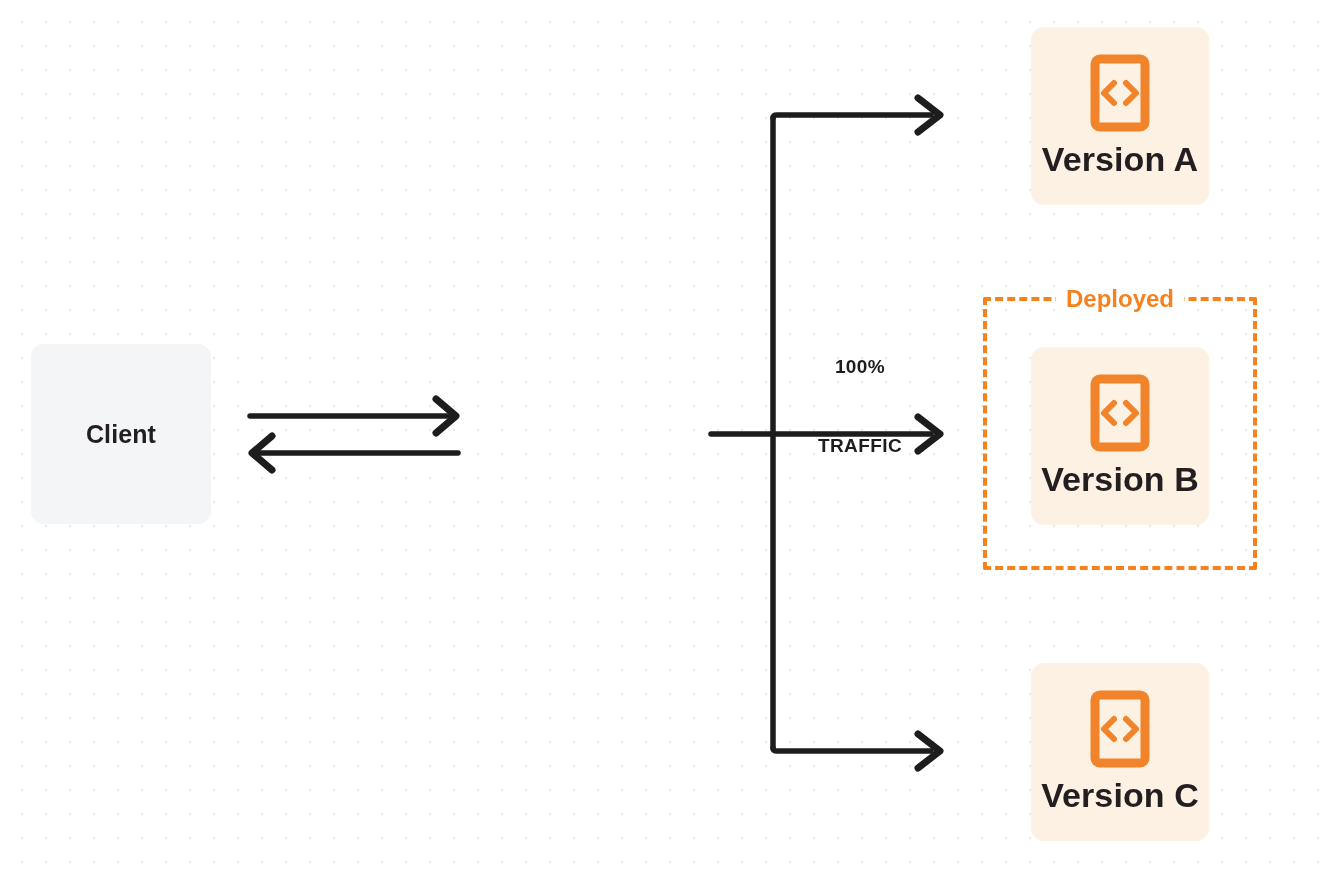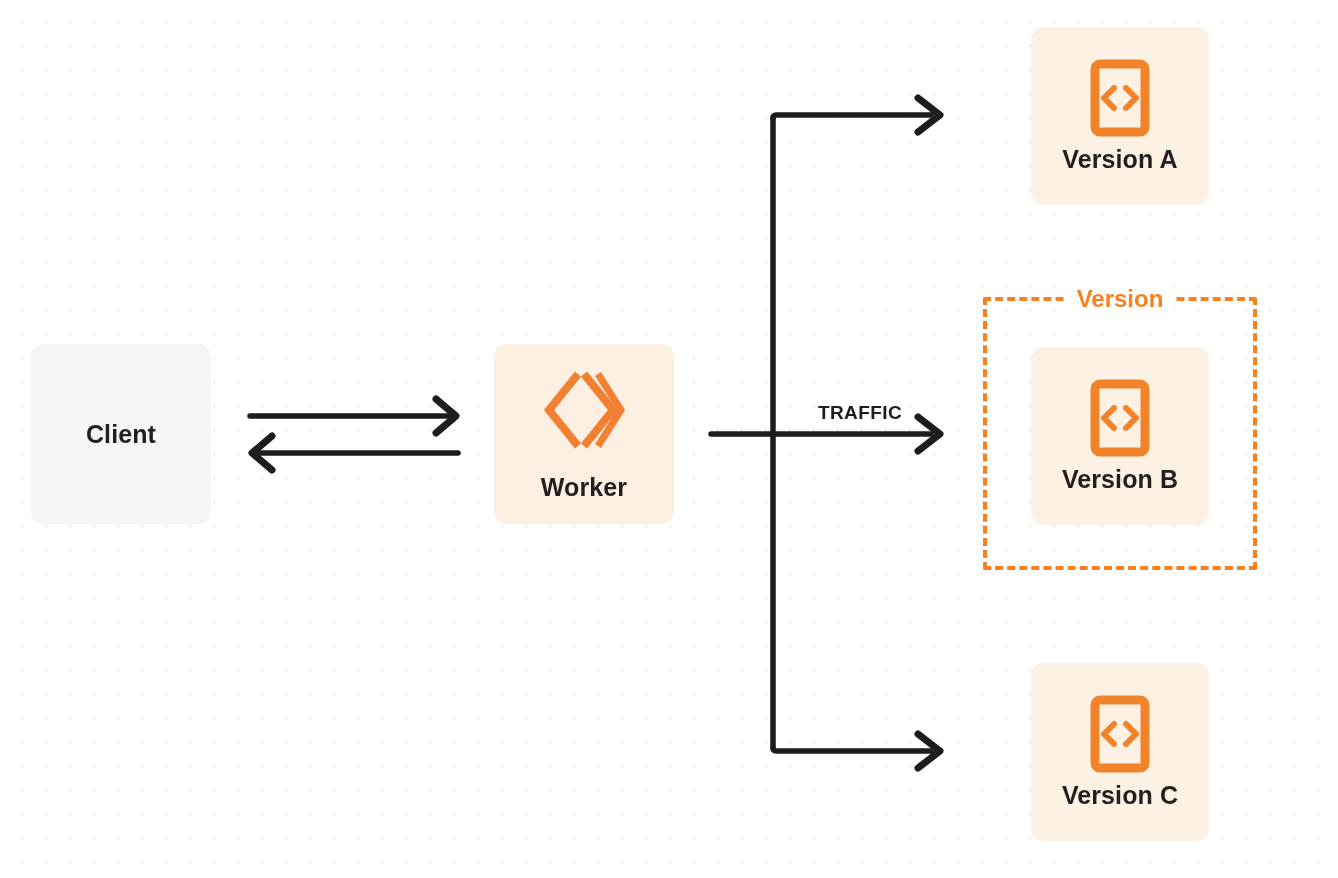--- a/index.html
+++ b/index.html
@@ -65,21 +65,21 @@
   }
   .worker-node .node-label { font-size: 25px; margin-top: 20px; }
 
   
   .version-node {
     width: 178px;
     height: 178px;
     background: #fcf1e3;
     left: 1031px;
   }
-  .version-node .node-label { font-size: 25px; margin-top: 8px; }
+  .version-node .node-label { font-size: 34px; margin-top: 8px; }
   .version-a { top: 27px; }
   .version-b { top: 347px; }
   .version-c { top: 663px; }
 
   
   .deployed-group {
     position: absolute;
     left: 983px;
     top: 297px;
     width: 274px;
@@ -155,42 +155,31 @@
       </g>
 
       <g>
         <path d="M773 748 Q 773 751 777 751 H 931"></path>
         <polyline points="918,734 940,751 918,768" stroke-width="7"></polyline>
       </g>
     </g>
   </svg>
 
   <div class="traffic-label">
+    <span class="pct">100%</span>
     <span class="word">TRAFFIC</span>
   </div>
 
   <div class="node client-node">
     <span class="node-label">Client</span>
   </div>
 
-  <div class="node worker-node">
-    <span class="icon-wrap">
-      <svg width="86" height="86" viewBox="0 0 86 86">
-        <g fill="none" stroke="#f18032" stroke-width="8" stroke-linecap="butt" stroke-linejoin="miter">
-          <polyline points="37,7 8,43 37,79"></polyline>
-          <polyline points="43,7 72,43 43,79"></polyline>
-          <polyline points="57,7 80,43 57,79" stroke-width="7"></polyline>
-        </g>
-      </svg>
-    </span>
-    <span class="node-label">Worker</span>
-  </div>
 
   <div class="deployed-group">
-    <span class="deployed-label">Version</span>
+    <span class="deployed-label">Deployed</span>
   </div>
 
   <div class="node version-node version-a">
     <span class="icon-wrap">
       <svg width="60" height="78" viewBox="0 0 60 78">
         <rect x="5" y="5" width="50" height="68" rx="5" ry="5" fill="none" stroke="#f1832a" stroke-width="9"></rect>
         <g fill="none" stroke="#f1832a" stroke-width="6" stroke-linecap="round" stroke-linejoin="round">
           <polyline points="24,29 14,39 24,49"></polyline>
           <polyline points="36,29 46,39 36,49"></polyline>
         </g>

